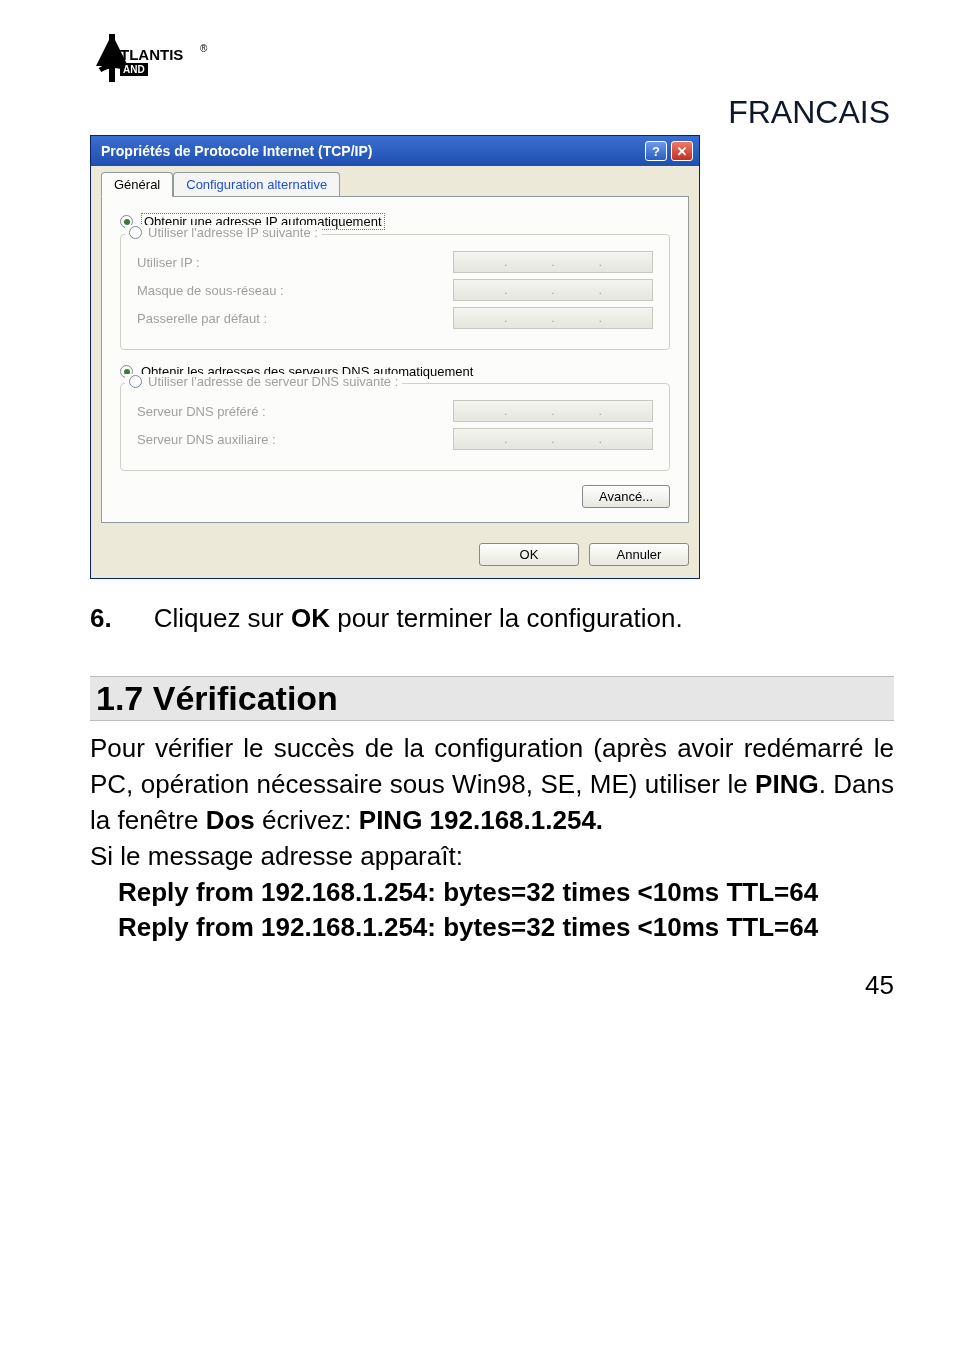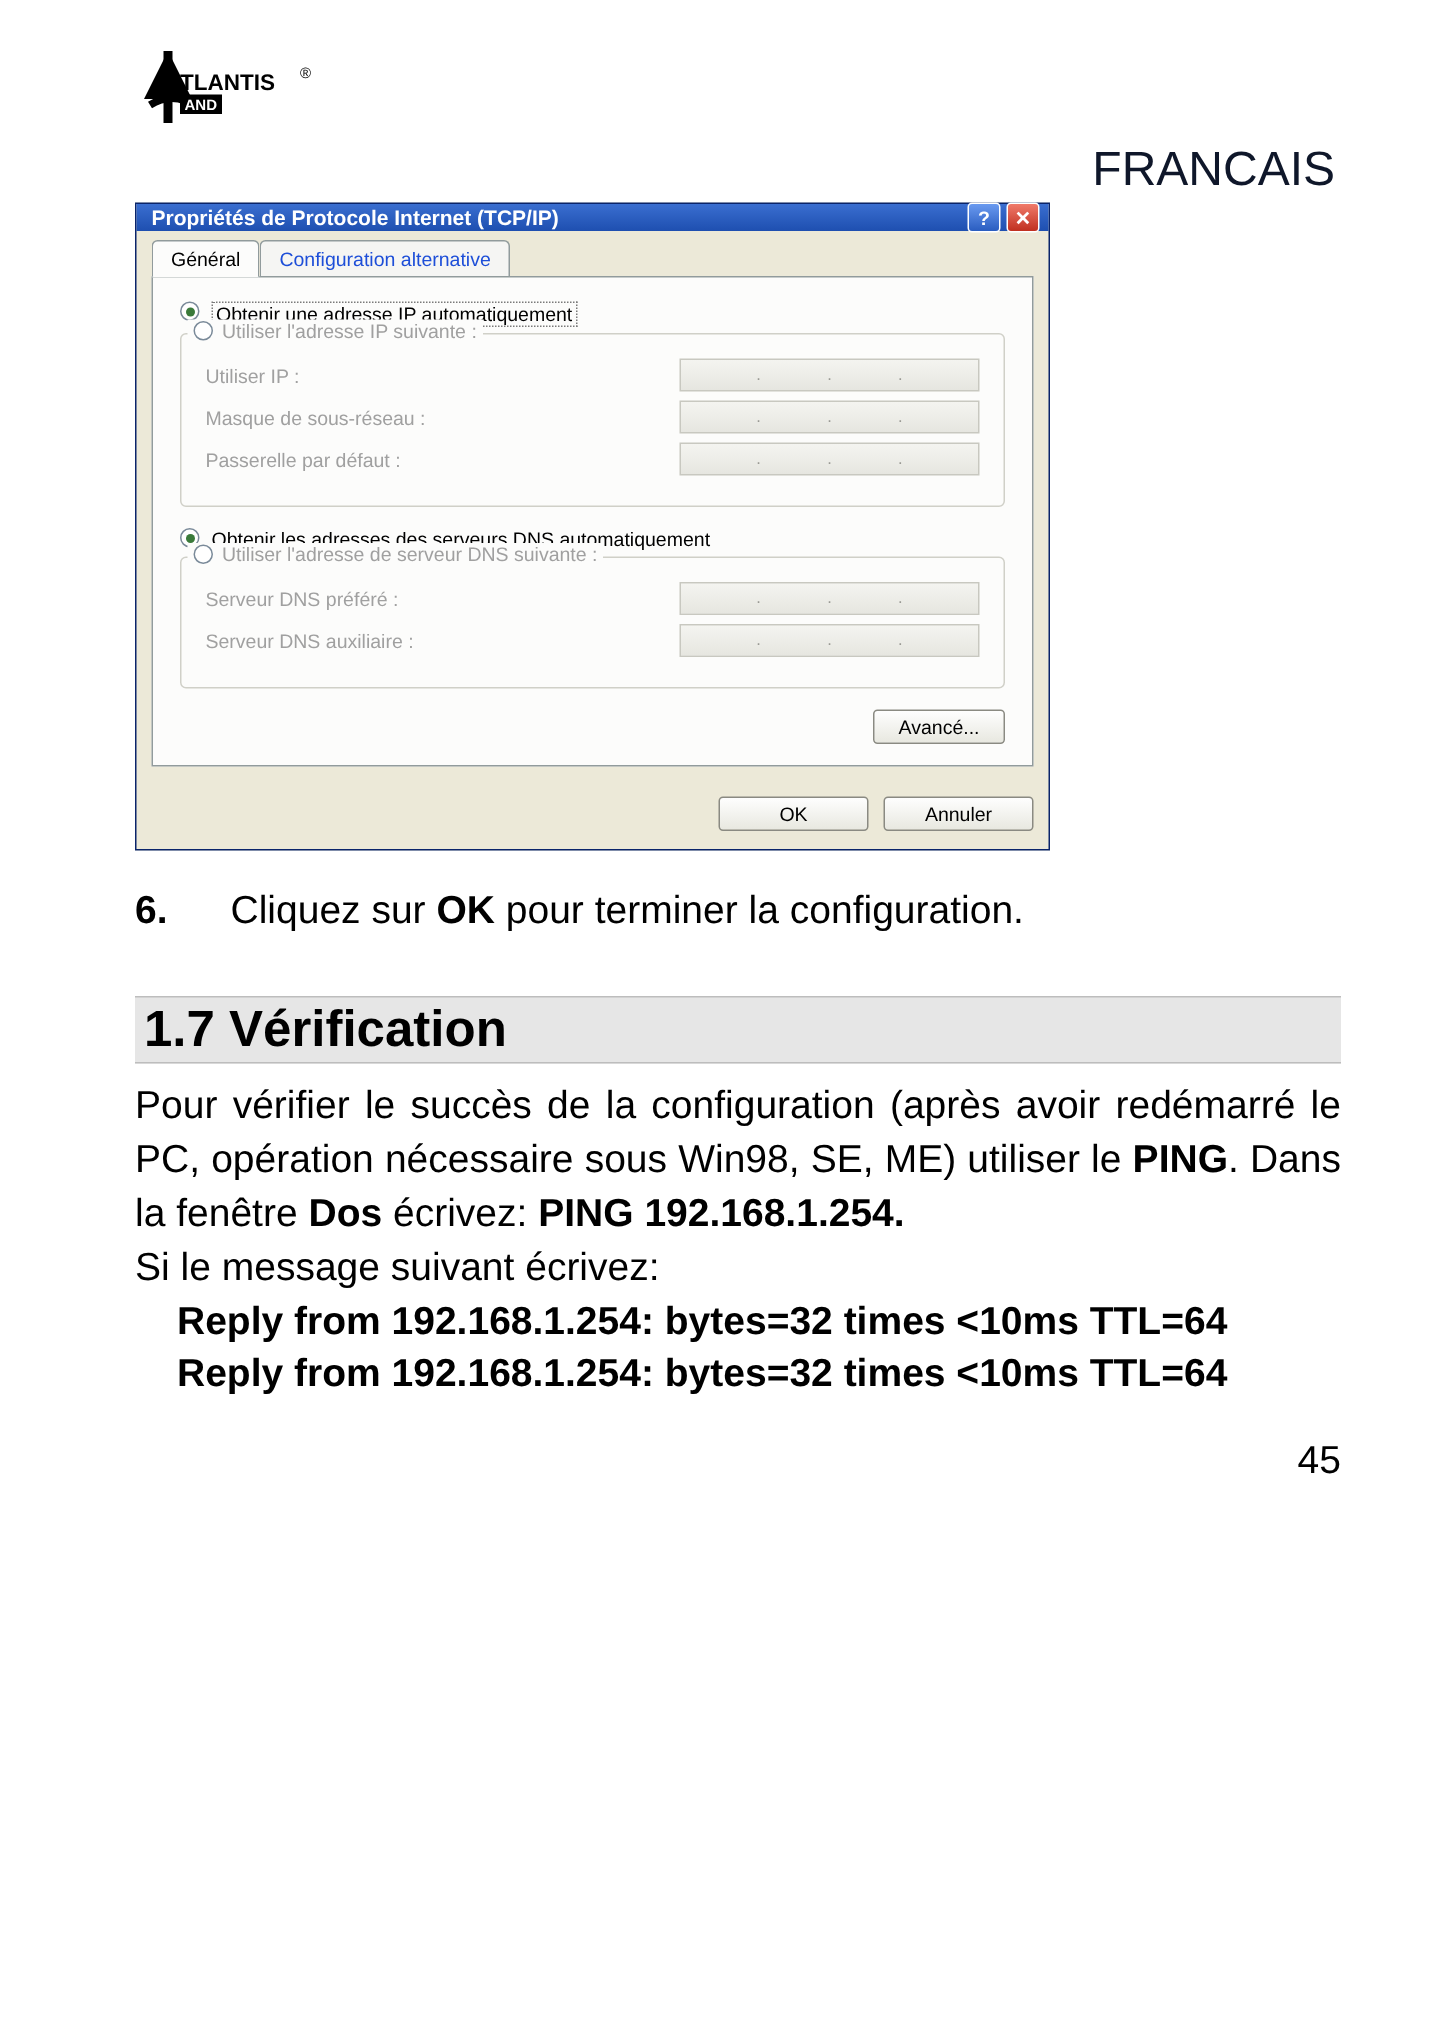--- a/index.html
+++ b/index.html
@@ -27,21 +27,21 @@
     width: 610px;
     margin-left: 30px;
     border: 1px solid #0a246a;
     background: #ece9d8;
     font-family: Tahoma, sans-serif;
     font-size: 13px;
   }
   .titlebar {
     background: linear-gradient(to bottom, #3a6ed0, #1e4fb0);
     color: #fff;
-    height: 18px;
+    height: 30px;
     display: flex;
     align-items: center;
     padding: 0 6px 0 10px;
     justify-content: space-between;
   }
   .titlebar-text {
     font-weight: bold;
     font-size: 14px;
   }
   .titlebar-btns { display: flex; gap: 4px; }
@@ -88,21 +88,21 @@
     padding: 16px 18px 14px 18px;
     margin-top: 0;
   }
   .desc {
     font-size: 13px;
     line-height: 1.35;
     margin-bottom: 16px;
   }
   .radio-row {
     display: flex;
-    align-items: flex-start;
+    align-items: center;
     gap: 8px;
     margin-bottom: 4px;
   }
   .radio {
     width: 13px; height: 13px;
     border-radius: 50%;
     border: 1px solid #7a8a99;
     background: #fff;
     display: inline-flex;
     align-items: center; justify-content: center;
@@ -331,21 +331,21 @@
     <span class="step-text">
       <span>Cliquez sur </span><span class="ok-bold"> OK </span><span>pour terminer la configuration.</span>
     </span>
   </div>
 
   <div class="section-title">1.7 Vérification</div>
 
   <p class="para">
     <span>Pour vérifier le succès de la configuration (après avoir redémarré le PC, opération nécessaire sous Win98, SE, ME) utiliser le </span><b>PING</b><span>. Dans la fenêtre </span><b>Dos</b><span> écrivez: </span><b>PING 192.168.1.254.</b>
   </p>
-  <p class="para">Si le message suivant écrivez:</p>
+  <p class="para">Si le message adresse apparaît:</p>
 
   <div class="indent">
     <p style="text-align:justify;"><span class="b">Reply from 192.168.1.254: bytes=32 times &lt;10ms TTL=64</span></p>
     <p style="text-align:justify;"><span class="b">Reply from 192.168.1.254: bytes=32 times &lt;10ms TTL=64</span></p>
   </div>
 
   <div class="page-num">45</div>
 </div>
 
 </body></html>

